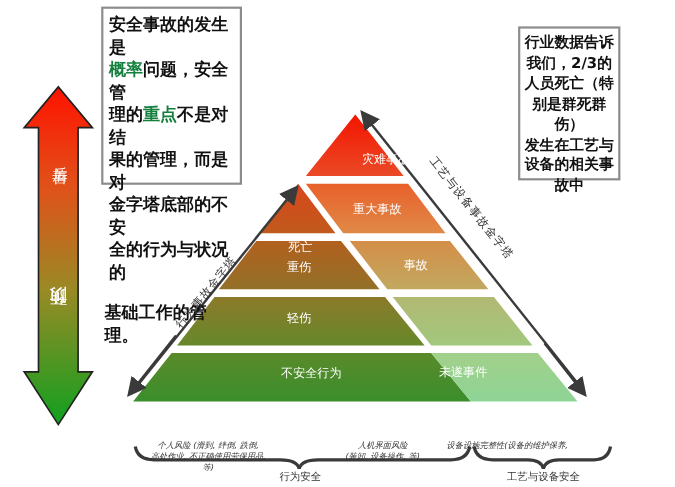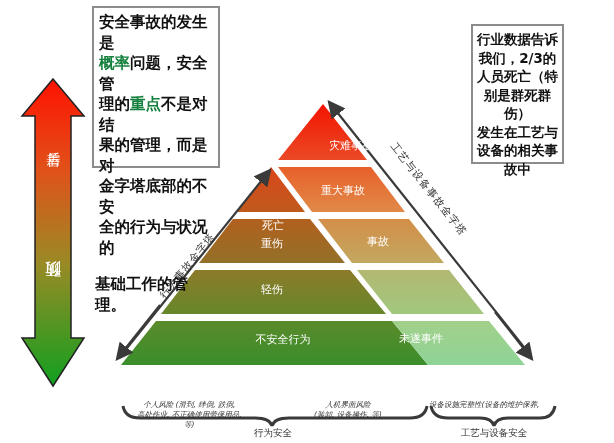--- a/index.html
+++ b/index.html
@@ -141,18 +141,18 @@
 
 <div class="cap" style="left:137px;top:368px;">
   <div>个人风险 (滑到, 绊倒, 跌倒,</div>
   <div>高处作业, 不正确使用劳保用品,</div>
   <div>等)</div>
 </div>
 <div class="cap" style="left:314px;top:368px;">
   <div>人机界面风险</div>
   <div>(装卸, 设备操作, 等)</div>
 </div>
-<div class="cap" style="left:429px;top:368px;">
+<div class="cap" style="left:406px;top:368px;">
   <div>设备设施完整性(设备的维护保养,</div>
 </div>
 
 <div class="bottom" style="left:273px;top:427px;">行为安全</div>
 <div class="bottom" style="left:494px;top:427px;">工艺与设备安全</div>
 
 </body></html>

